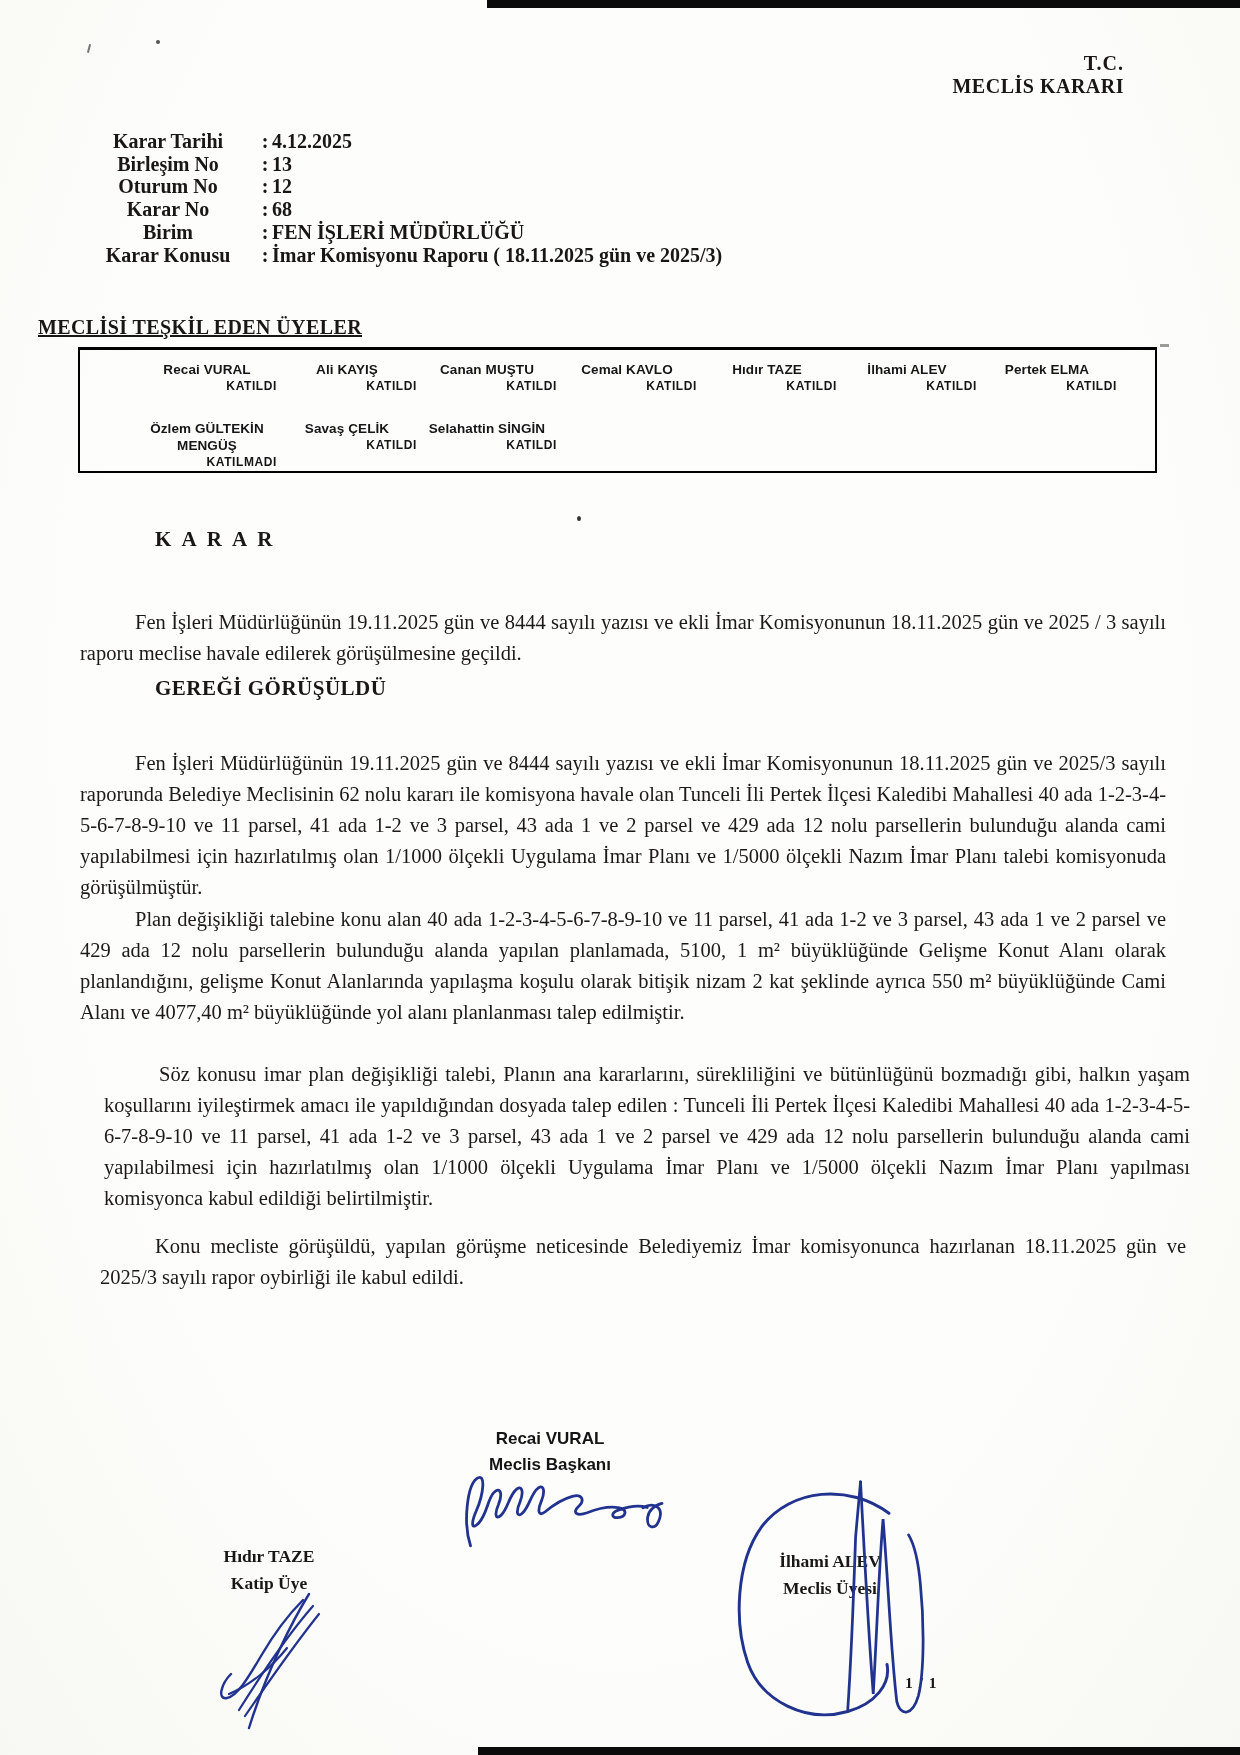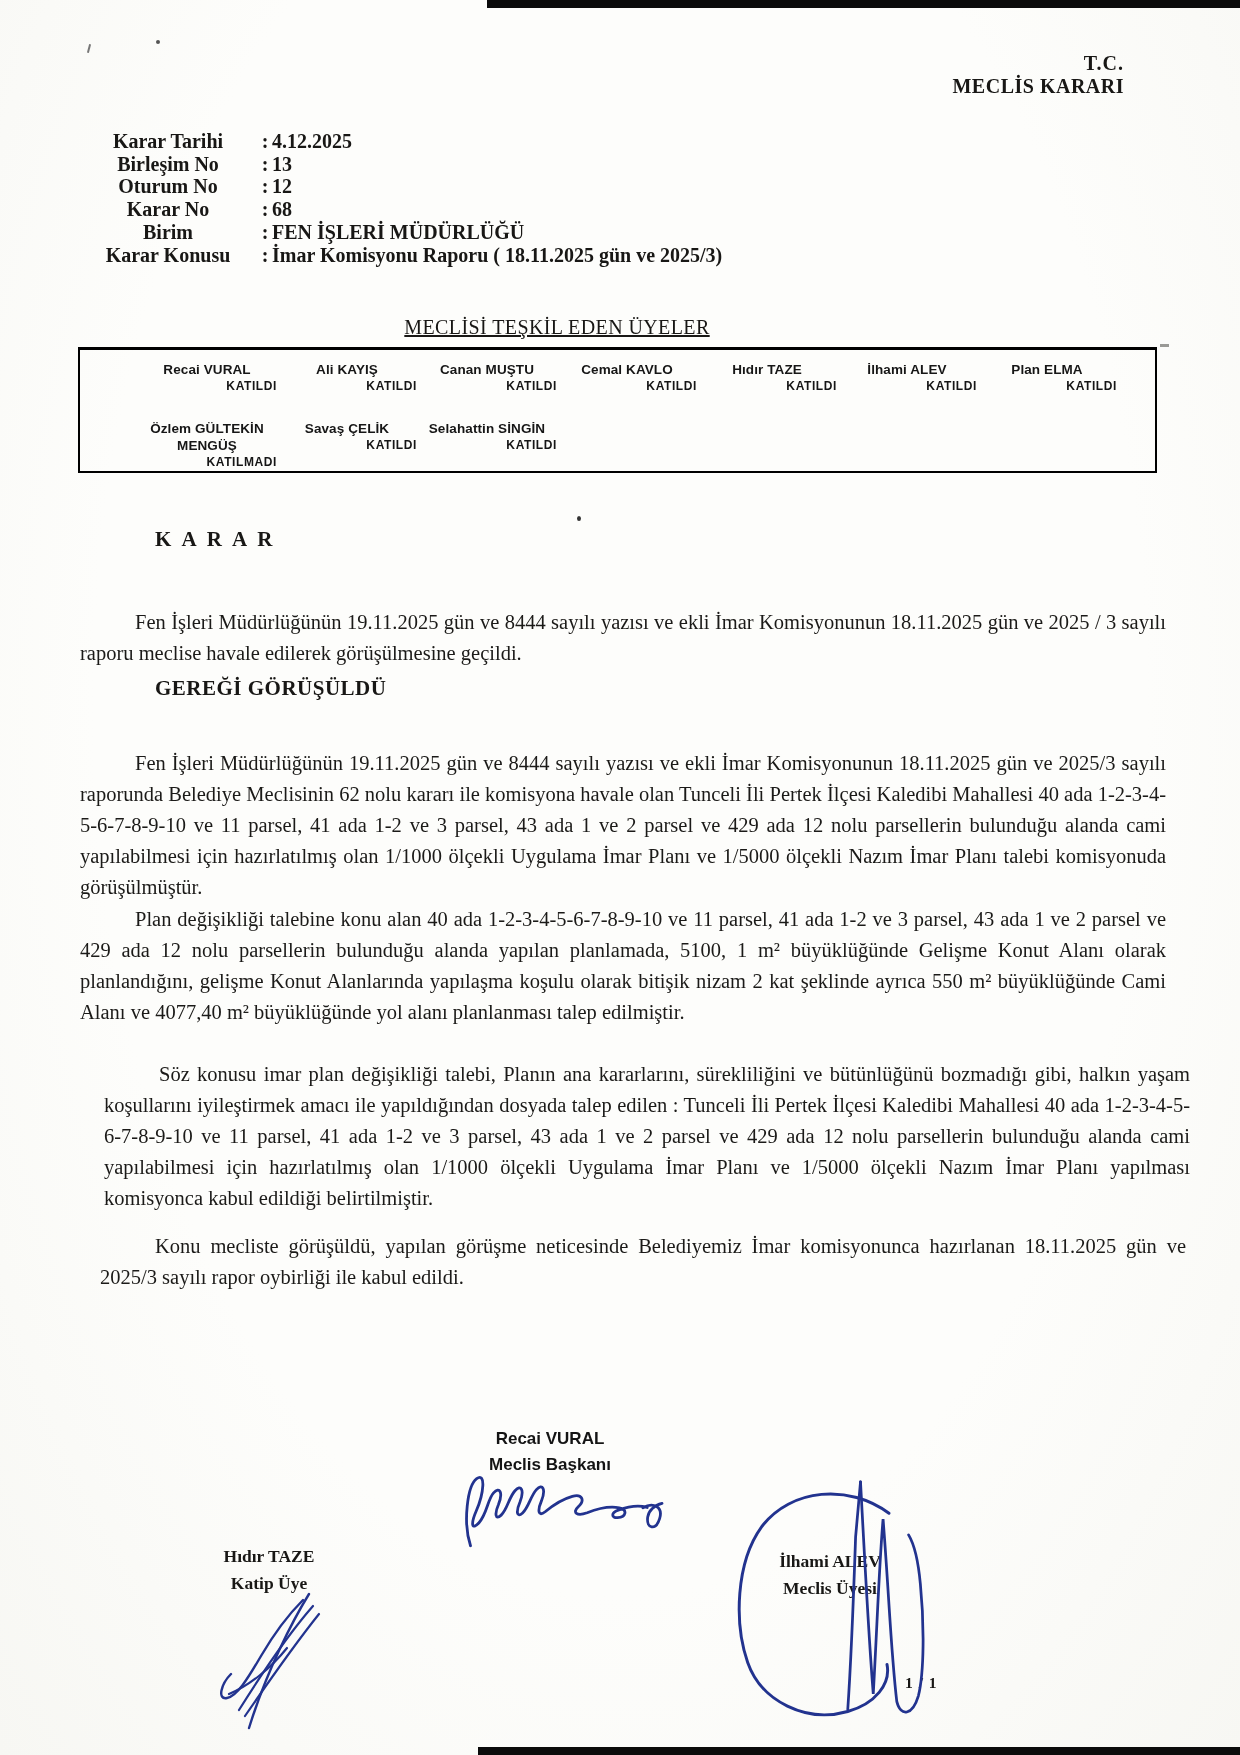--- a/index.html
+++ b/index.html
@@ -21,22 +21,22 @@
   .hdr{left:0;top:52px;width:1124px;text-align:right;font-weight:bold;line-height:23px;}
   .hdr .l1{font-size:20px;letter-spacing:1px;}
   .hdr .l2{font-size:21px;letter-spacing:.5px;}
   .hdr .l3{font-size:20px;letter-spacing:.5px;}
   
   .meta{left:78px;top:130px;font-weight:bold;font-size:20px;}
   .meta .mrow{display:flex;line-height:22.7px;text-align:center;}
   .meta .mlabel{width:180px;}
   .meta .msep{width:14px;}
   
-  .mem-title{left:0;top:316px;width:1114px;text-align:center;
-    font-weight:normal;font-size:20px;text-decoration:underline;letter-spacing:.4px;}
+  .mem-title{left:0;top:316px;width:1114px;text-align:left;
+    font-weight:bold;font-size:20px;text-decoration:underline;letter-spacing:.4px;padding-left:38px;}
   .mem-box{left:78px;top:347px;width:1079px;height:126px;
     border:2px solid #000;border-top-width:3px;box-sizing:border-box;
     font-family:"Liberation Sans", sans-serif;}
   .mem-row{position:absolute;left:0;right:0;display:grid;padding-left:57px;
     grid-template-columns:repeat(7,140px);}
   .mem-row.r1{top:11px;}
   .mem-row.r2{top:70px;}
   .mem-cell{text-align:center;font-weight:bold;color:#161616;}
   .mem-cell .nm{font-size:13.5px;line-height:17px;letter-spacing:.1px;}
   .mem-cell .st{font-size:12px;line-height:17px;letter-spacing:.6px;text-align:right;}
@@ -136,21 +136,21 @@
       </div>
       <div class="mem-cell">
         <div class="nm">Hıdır  TAZE</div>
         <div class="st">KATILDI</div>
       </div>
       <div class="mem-cell">
         <div class="nm">İlhami  ALEV</div>
         <div class="st">KATILDI</div>
       </div>
       <div class="mem-cell">
-        <div class="nm">Plan ELMA</div>
+        <div class="nm">Pertek ELMA</div>
         <div class="st">KATILDI</div>
       </div>
     </div>
     <div class="mem-row r2">
       <div class="mem-cell">
         <div class="nm">Özlem GÜLTEKİN MENGÜŞ</div>
         <div class="st">KATILMADI</div>
       </div>
       <div class="mem-cell">
         <div class="nm">Savaş ÇELİK</div>

